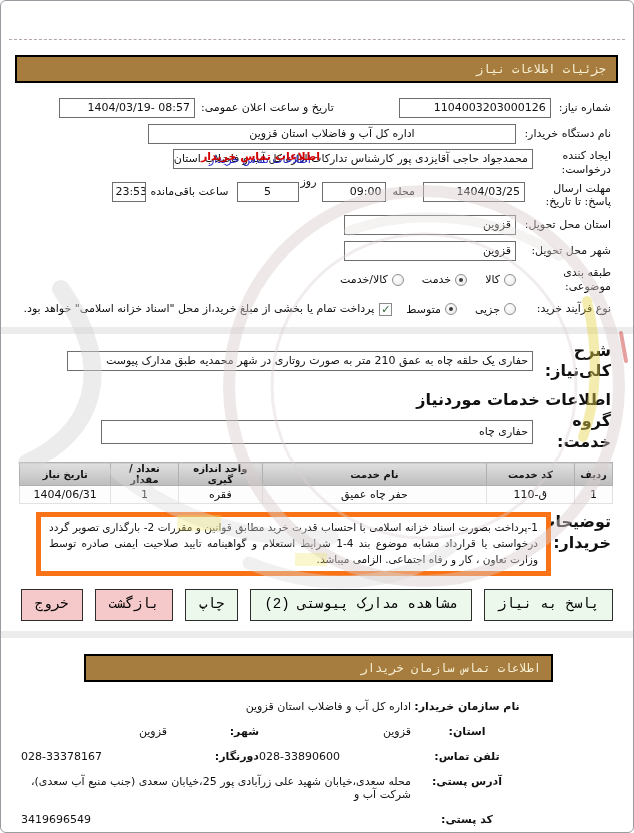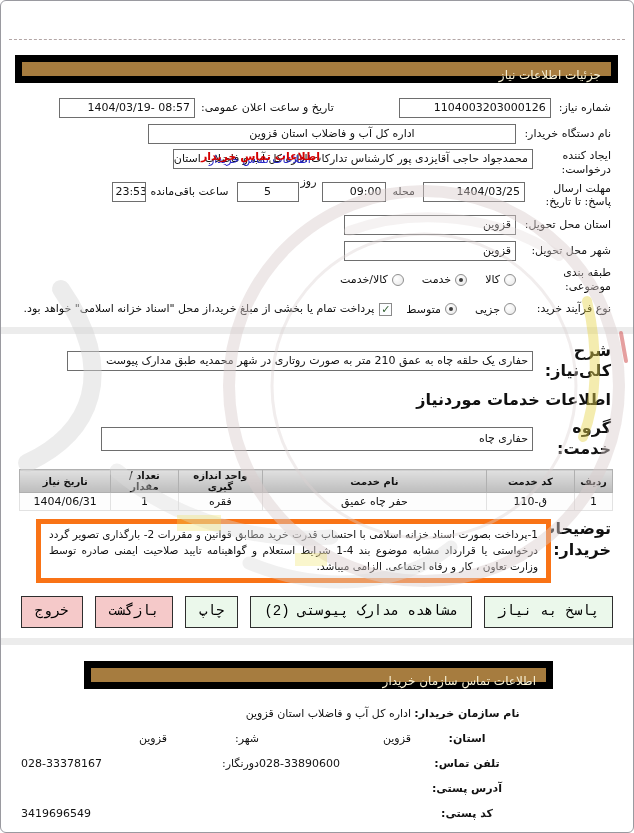--- a/index.html
+++ b/index.html
@@ -17,22 +17,22 @@
     border-radius: 6px;
     overflow: hidden;
     font-size: 11px;
     color: #111;
   }
   .content { position: relative; z-index: 1; }
   .watermark { position: absolute; inset: 0; z-index: 5; pointer-events: none; }
 
   .dotline { margin: 38px 8px 0 8px; border-top: 1px dashed #b3a6a6; height: 0; }
 
-  .bar { height: 28px; background: #a67c3f; border: 7px solid #000000;
-         color: #f8f1d4; font-size: 12px; line-height: 26px; padding: 0 10px; }
+  .bar { height: 28px; background: #a67c3f; border: 2px solid #000000;
+         color: #f8f1d4; font-size: 12px; line-height: 26px; padding: 0 10px; font-family: Liberation Mono, monospace; }
   .bar1 { margin: 15px 15px 0 14px; }
   .bar2 { margin: 16px 80px 0 83px; }
 
   .form { margin-top: 14px; }
   .frow { display: flex; align-items: center; padding: 0 22px 0 10px; margin-bottom: 5px; min-height: 21px; }
   .grp { display: flex; align-items: center; }
   .lbl { font-size: 11px; line-height: 1.25; }
   .blbl { font-weight: bold; font-size: 16px; line-height: 1.3; } .w78 { width: 78px; }
   .w86 { width: 86px; } .w95 { width: 95px; }
 
@@ -45,21 +45,21 @@
            background: radial-gradient(circle at 35% 35%, #fff, #e6e6e6);
            display: inline-block; position: relative; margin-left: 4px; flex: 0 0 auto; }
   .radio.on::after { content: ""; position: absolute; inset: 3px; border-radius: 50%; background: #3c3c3c; }
   .rlbl { margin-left: 18px; }
   .cb { width: 13px; height: 13px; border: 1px solid #8a8a8a; background: #fcfdff;
         display: inline-block; text-align: center; line-height: 12px; font-size: 11px;
         color: #2e5d2e; margin-left: 5px; flex: 0 0 auto; }
   .cb.on::after { content: "\2713"; }
 
   .strip { height: 7px; background: #ececec; margin: 7px 0; }
-  .sect-title { margin: 8px 22px 7px 0; }
+  .sect-title { margin: 8px 22px 0 0; }
 
   .notes { flex: 1; border: 5px solid #f97316; background: #fff; padding: 3px 8px;
            font-size: 10.5px; line-height: 1.5; text-align: justify; }
 
   table.items { width: 594px; margin: 10px 20px 0 20px; border-collapse: collapse; font-size: 11px; }
   table.items th { background: linear-gradient(#e0e0e0, #bdbdbd); border: 1px solid #b0b0b0;
                    font-size: 10px; font-weight: bold; height: 19px; padding: 0 2px; }
   table.items td { background: #fdfdfd; border: 1px solid #e2e2e2; border-top: none;
                    text-align: center; height: 18px; }
 
@@ -71,21 +71,21 @@
   .overlay-wrap { position: relative; }
   .ov { position: absolute; white-space: nowrap; font-size: 11px; }
   .ov-blue { left: 36px; top: 4px; color: #2323c8; z-index: 1; }
   .ov-red  { left: 28px; top: 1px; color: #d40000; font-weight: bold; z-index: 2; }
 
   .roz { position: relative; top: -7px; margin: 0 6px -0 2px; z-index: 2; }
 
   .crow { display: flex; align-items: flex-start; padding: 0 110px 0 20px; margin-bottom: 12px; }
   .cl  { width: 112px; font-weight: bold; flex: 0 0 auto; text-align: center; }
   .cv  { width: 152px; }
-  .cl2 { width: 92px; font-weight: normal; flex: 0 0 auto; padding-left: 45px; }
+  .cl2 { width: 92px; font-weight: bold; flex: 0 0 auto; padding-left: 45px; }
   .cv2 { flex: 1; }
   .num { direction: ltr; unicode-bidi: embed; display: inline-block; }
 
   .divider { margin: 4px 96px 16px 96px; border-top: 2px solid #4a4a4a; }
   .creator-title { padding: 0 80px 0 4px; }
   .crow2 { display: flex; align-items: center; padding: 0 110px 0 20px; margin-bottom: 13px; }
   .cl3 { width: 92px; font-weight: bold; flex: 0 0 auto; }
 </style>
 </head>
 <body>
@@ -257,20 +257,21 @@
           <span class="cv2">قزوین</span>
         </div>
         <div class="crow">
           <span class="cl">تلفن تماس:</span>
           <span class="cv num">028-33890600</span>
           <span class="cl2">دورنگار:</span>
           <span class="cv2 num">028-33378167</span>
         </div>
         <div class="crow">
           <span class="cl">آدرس پستی:</span>
+          <span class="cv2">محله سعدی،خیابان شهید علی زرآبادی پور 25،خیابان سعدی (جنب منبع آب سعدی)، شرکت آب و</span>
         </div>
         <div class="crow">
           <span class="cl">کد پستی:</span>
           <span class="cv2 num">3419696549</span>
         </div>
       </div>
 
       <div class="divider"></div>
 
       <div class="blbl creator-title">اطلاعات ایجاد کننده درخواست:</div>

